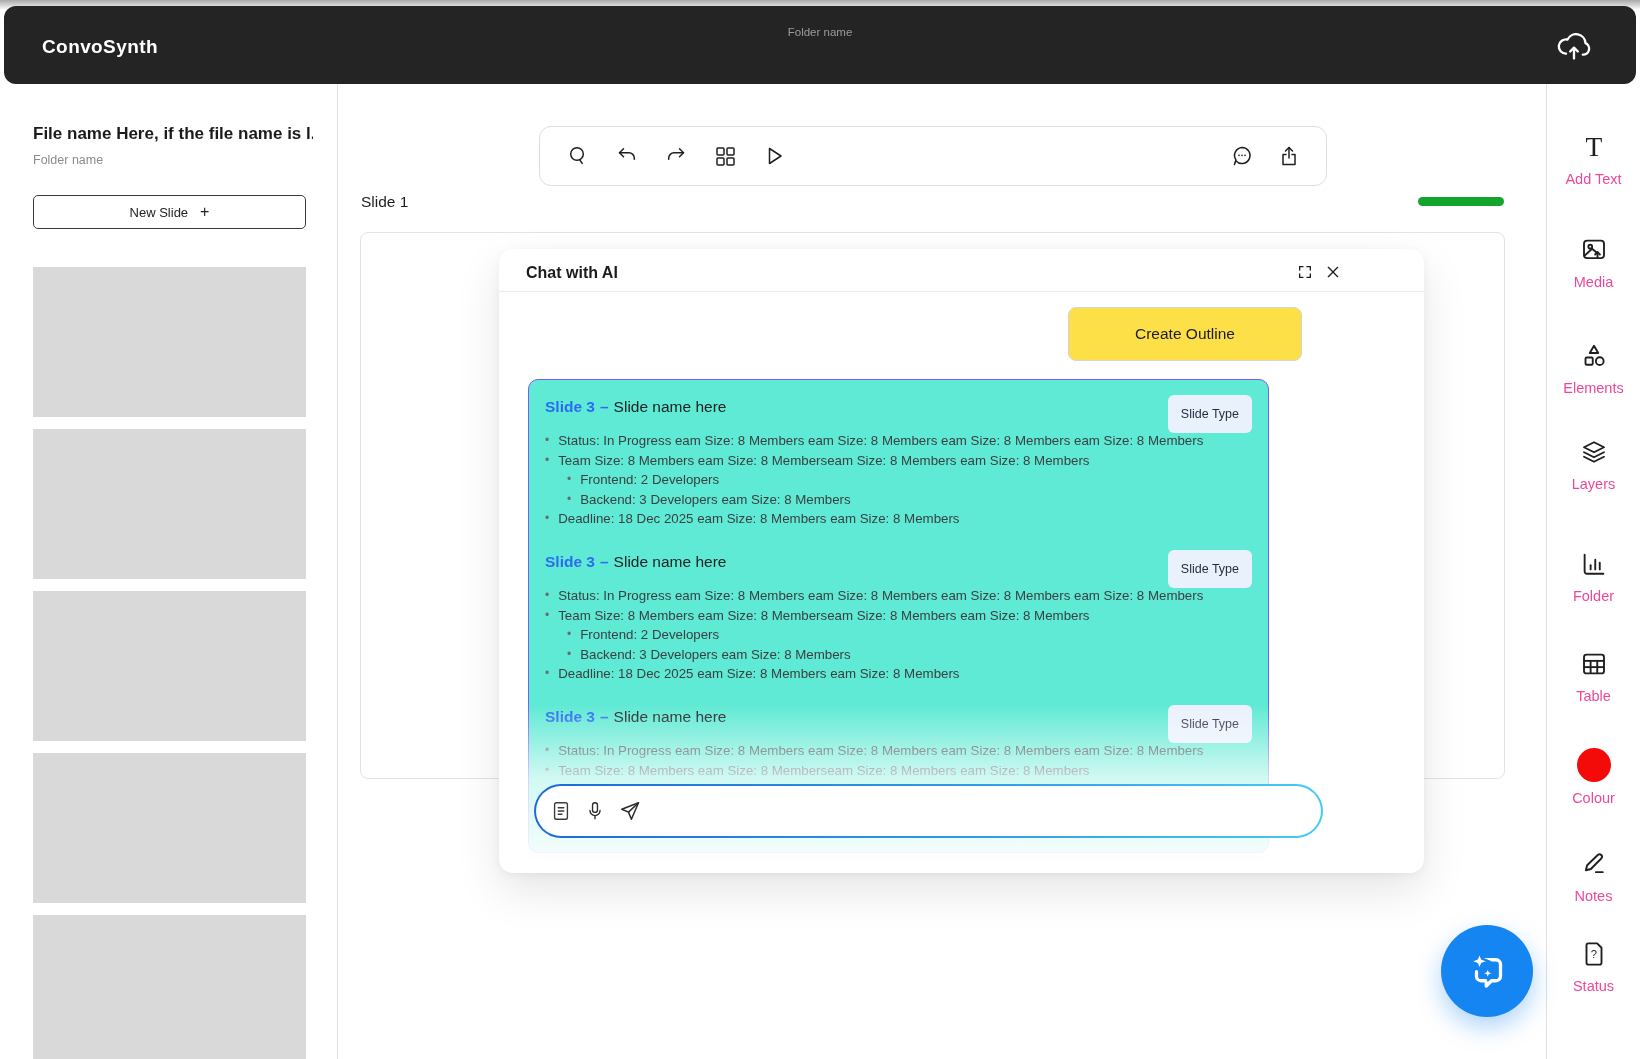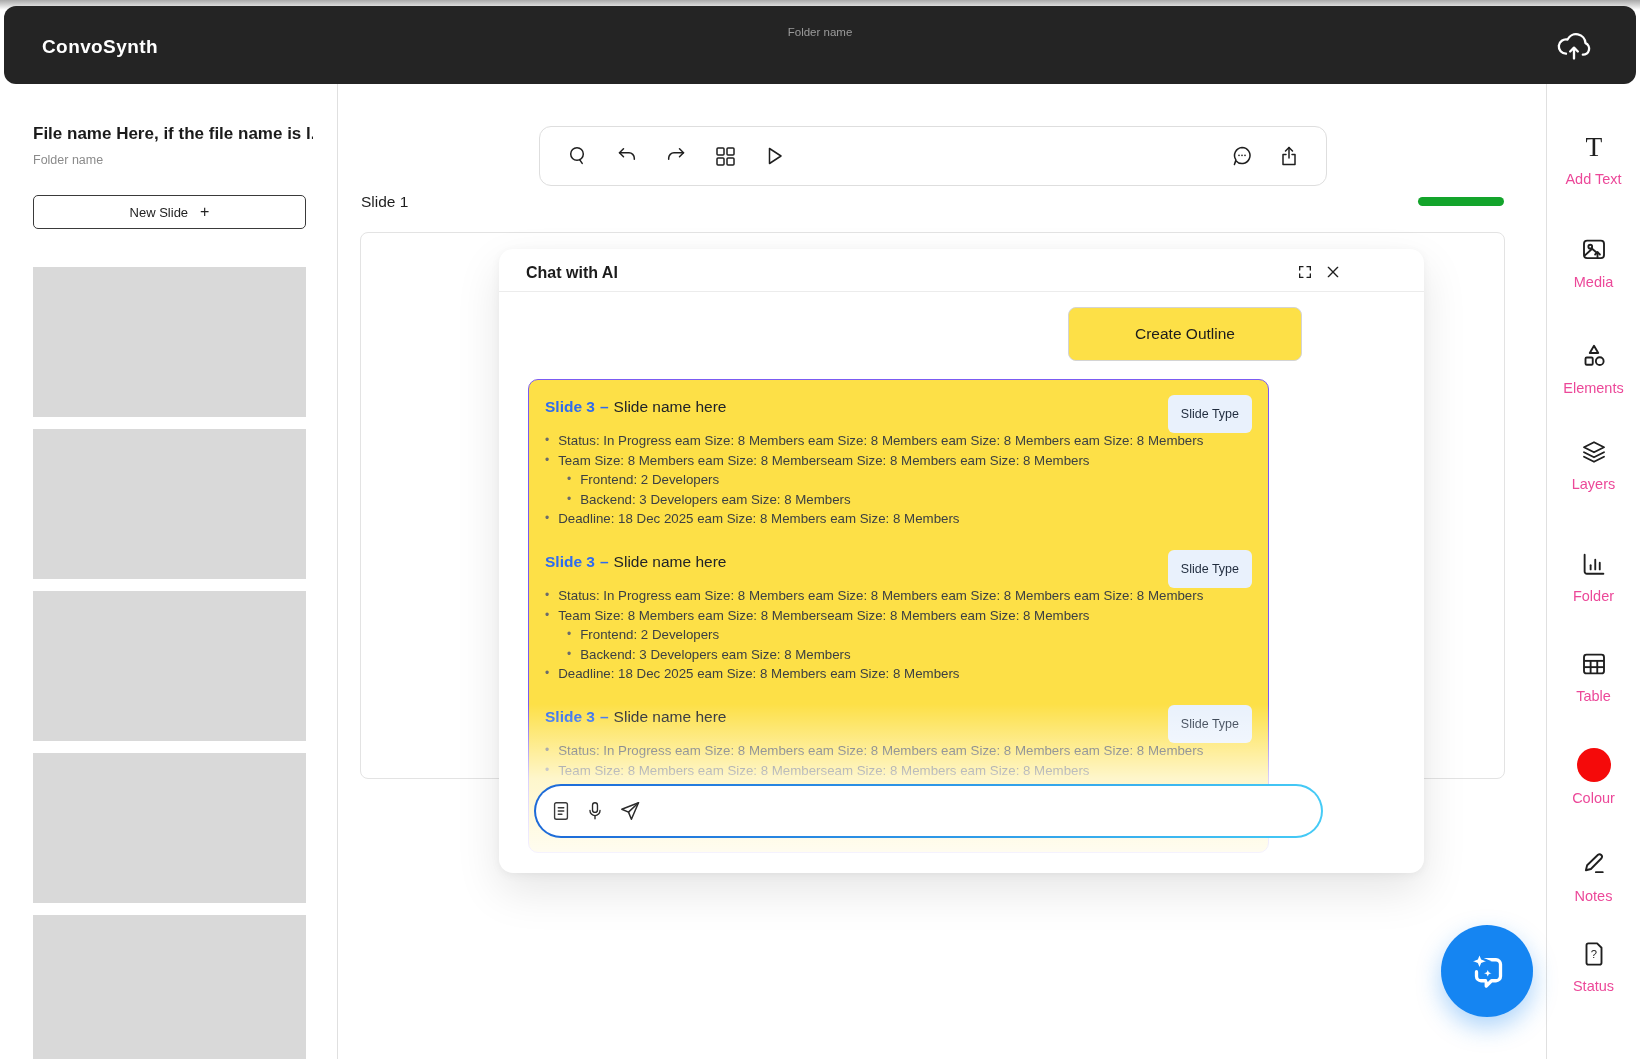--- a/index.html
+++ b/index.html
@@ -35,21 +35,21 @@
 
   
   .modal { position:absolute; left:499px; top:249px; width:925px; height:624px; background:#fff; border-radius:14px; box-shadow:0 18px 45px rgba(0,0,0,.10), 0 2px 10px rgba(0,0,0,.05); overflow:hidden; }
   .modal-title { position:absolute; left:27px; top:15px; font-size:16px; font-weight:600; color:#1c1c1c; }
   .modal-hdiv { position:absolute; left:0; right:0; top:42px; height:1px; background:#ececec; }
   .modal-ic { position:absolute; top:14px; width:18px; height:18px; border:none; background:transparent; cursor:pointer; padding:0; }
   .ic-expand { left:798px; }
   .ic-close { left:826px; }
   .create-outline { position:absolute; left:569px; top:58px; width:234px; height:54px; background:#fde047; border:1px solid #d4d4d4; border-radius:8px; font-size:15.5px; color:#1d1d1d; cursor:pointer; font-family:inherit; }
 
-  .outline-box { position:absolute; left:29px; top:130px; width:741px; height:474px; border:1.5px solid #7b5bf2; border-radius:10px; padding:18px 16px 0 16px; overflow:hidden; background:#fde047; }
+  .outline-box { position:absolute; left:29px; top:130px; width:741px; height:474px; border:1.5px solid #7b5bf2; border-radius:10px; padding:18px 16px 0 16px; overflow:hidden; background:#5eead4; }
   .oblock { margin-bottom:24px; }
   .ohead { position:relative; padding-right:110px; margin-bottom:9px; min-height:24px; }
   .oref { color:#2e6bf0; font-size:15.5px; font-weight:600; }
   .odash { color:#2e6bf0; font-size:15.5px; font-weight:600; margin:0 5px; }
   .oname { color:#212327; font-size:15.5px; font-weight:500; }
   .obadge { position:absolute; right:0; top:-3px; background:#e9f1fc; color:#1f2b3d; font-size:12.5px; padding:12px 13px; border-radius:6px; }
   .obullet { display:flex; gap:9px; font-size:13.3px; line-height:19.6px; color:#3c4043; }
   .obullet .dot { color:#6b6b6b; font-size:12px; }
   .obullet.l2 { margin-left:22px; }
   .fade-overlay { position:absolute; left:8px; right:8px; top:455px; height:156px; background:linear-gradient(to bottom, rgba(255,255,255,0) 0%, rgba(255,255,255,.72) 48%, rgba(255,255,255,.94) 100%); pointer-events:none; }

